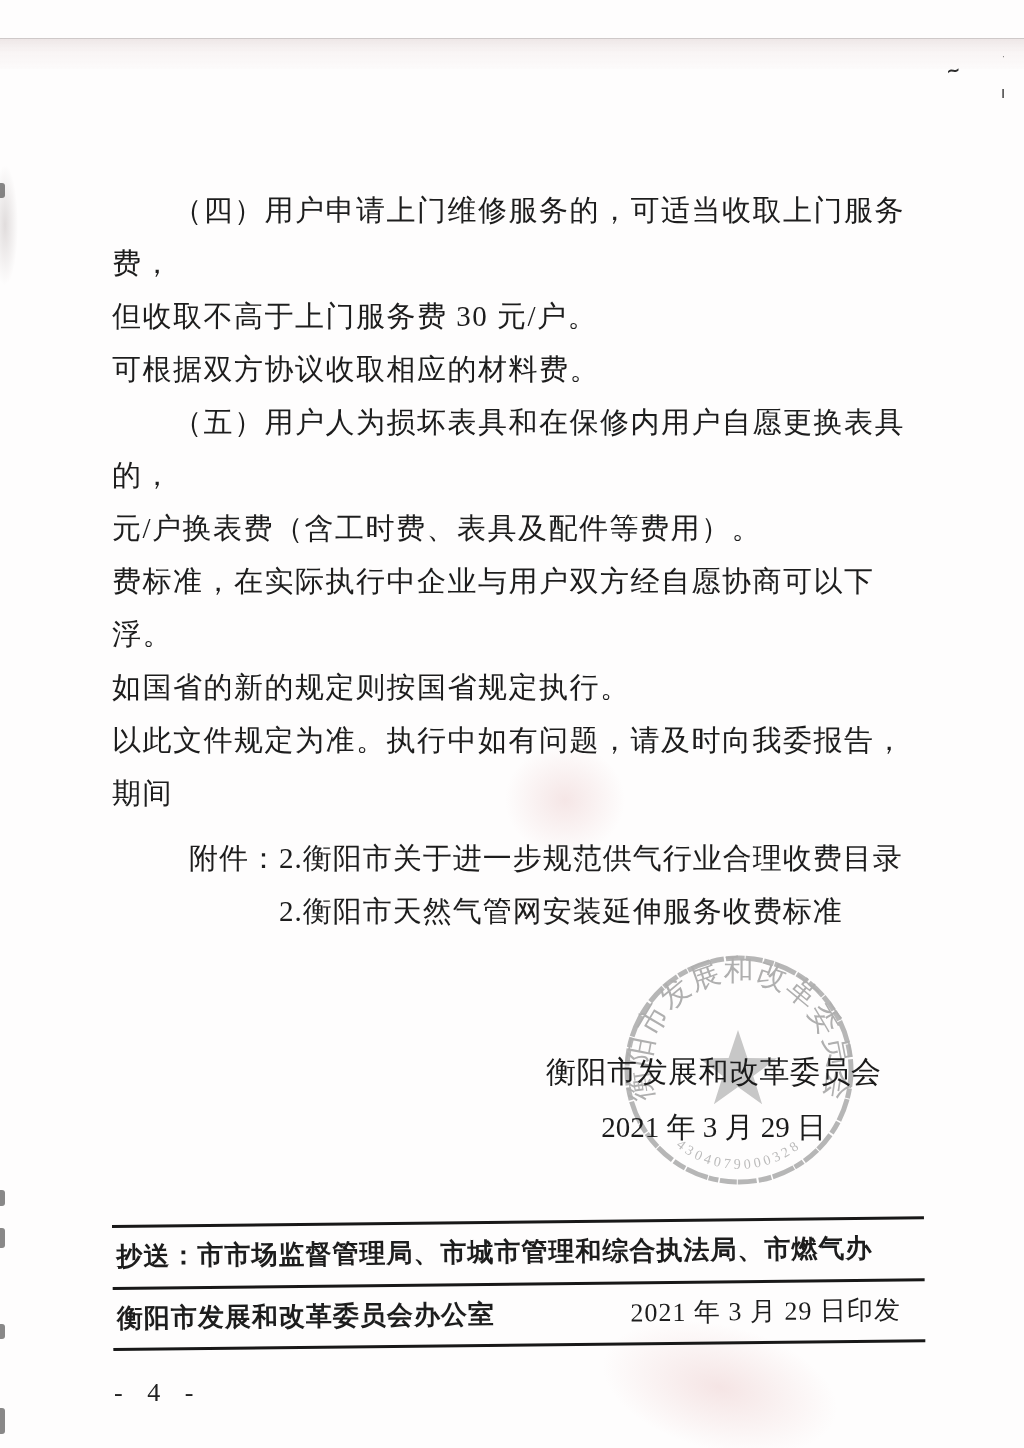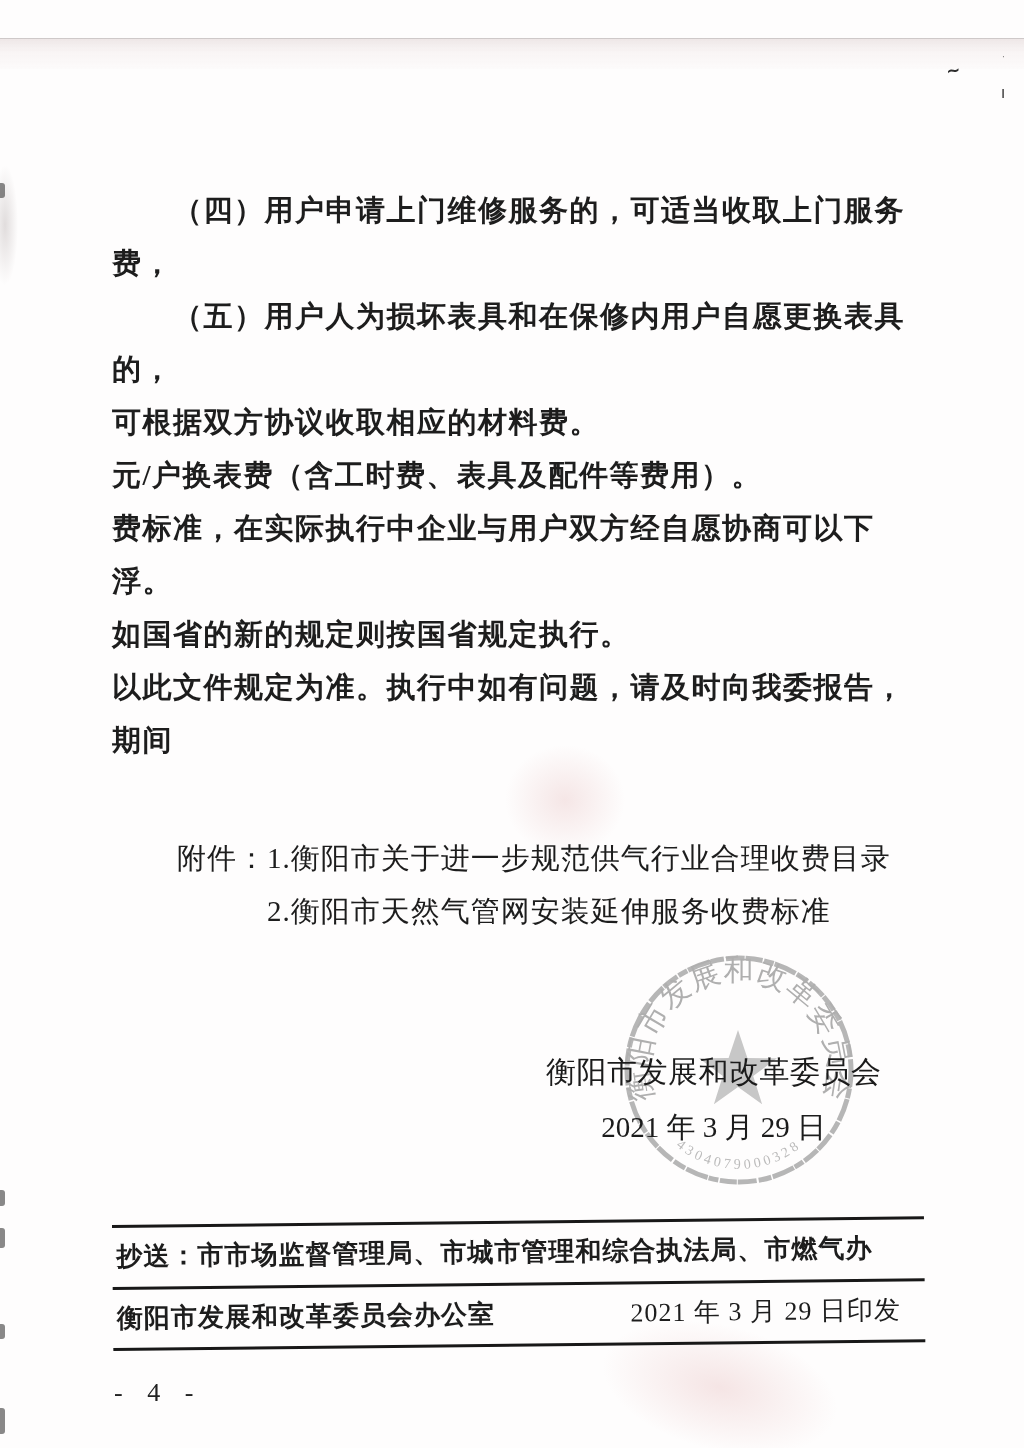--- a/index.html
+++ b/index.html
@@ -33,31 +33,31 @@
   .nub4{top:1324px;height:15px;}
   .nub5{top:1408px;height:26px;}
   .tick-mark{position:absolute;color:#2e2e2e;font-family:"DejaVu Sans",sans-serif;}
   .tick1{left:946px;top:60px;font-size:17px;font-weight:700;transform:rotate(-8deg);}
   .tick2{left:1001px;top:84px;font-size:15px;}
   .tick3{left:1002px;top:52px;font-size:9px;opacity:.6;}
 
   
   .body-text{
     position:absolute;left:112px;top:184px;width:810px;
-    font-size:29px;line-height:53px;letter-spacing:1.5px;font-weight:bold;
+    font-size:29px;line-height:53px;letter-spacing:1.5px;
   }
   .line{white-space:pre-wrap;}
 
   
   .attachments{
     position:absolute;left:177px;top:832px;
     font-size:29px;line-height:53px;letter-spacing:1px;
     display:flex;align-items:flex-start;
   }
-  .att-label{white-space:pre;}
+  .att-label{white-space:pre;margin-left:12px;}
   .att-items{display:flex;flex-direction:column;}
 
   
   .seal{position:absolute;left:609px;top:940px;width:260px;height:260px;opacity:.58;}
   .seal text{font-family:"Liberation Serif","DejaVu Serif",serif;}
   .sig-issuer{
     position:absolute;left:546px;top:1052px;width:335px;
     font-size:30px;letter-spacing:0.5px;text-align:center;white-space:nowrap;color:#1b1b1b;
   }
   .sig-date{
@@ -103,32 +103,33 @@
   <div class="edge-nub nub2"></div>
   <div class="edge-nub nub3"></div>
   <div class="edge-nub nub4"></div>
   <div class="edge-nub nub5"></div>
   <span class="tick-mark tick1">~</span>
   <span class="tick-mark tick2">ı</span>
   <span class="tick-mark tick3">·</span>
 
   <div class="body-text">
     <div class="line">　　（四）用户申请上门维修服务的，可适当收取上门服务费，</div>
+    <div class="line">但收取不高于上门服务费 30 元/户。</div>
+    <div class="line">可根据双方协议收取相应的材料费。</div>
     <div class="line">　　（五）用户人为损坏表具和在保修内用户自愿更换表具的，</div>
-    <div class="line">可根据双方协议收取相应的材料费。</div>
     <div class="line">元/户换表费（含工时费、表具及配件等费用）。</div>
     <div class="line">费标准，在实际执行中企业与用户双方经自愿协商可以下浮。</div>
     <div class="line">如国省的新的规定则按国省规定执行。</div>
     <div class="line">以此文件规定为准。执行中如有问题，请及时向我委报告，期间</div>
   </div>
 
   <div class="attachments">
     <span class="att-label">附件：</span>
     <span class="att-items">
-      <span>1.衡阳市关于进一步规范供气行业合理收费目录</span>
+      <span>2.衡阳市关于进一步规范供气行业合理收费目录</span>
       <span>2.衡阳市天然气管网安装延伸服务收费标准</span>
     </span>
   </div>
 
   <svg class="seal" viewBox="0 0 260 260">
     <circle cx="130" cy="130" r="112" fill="none" stroke="#848484" stroke-width="5" stroke-dasharray="17 1.5 10 1 23 1.5 13 2 19 1"></circle>
     <polygon points="129,90 138.4,118.1 168,118.3 144.2,135.9 153.1,164.2 129,147 104.9,164.2 113.8,135.9 90,118.3 119.6,118.1" fill="#8f8f8f" opacity="0.85"></polygon>
     <defs>
       <path id="sealTopArc" d="M 45.4 160.8 A 90 90 0 1 1 214.6 160.8" fill="none"></path>
       <path id="sealBottomArc" d="M 44.3 179.5 A 99 99 0 0 0 215.7 179.5" fill="none"></path>

